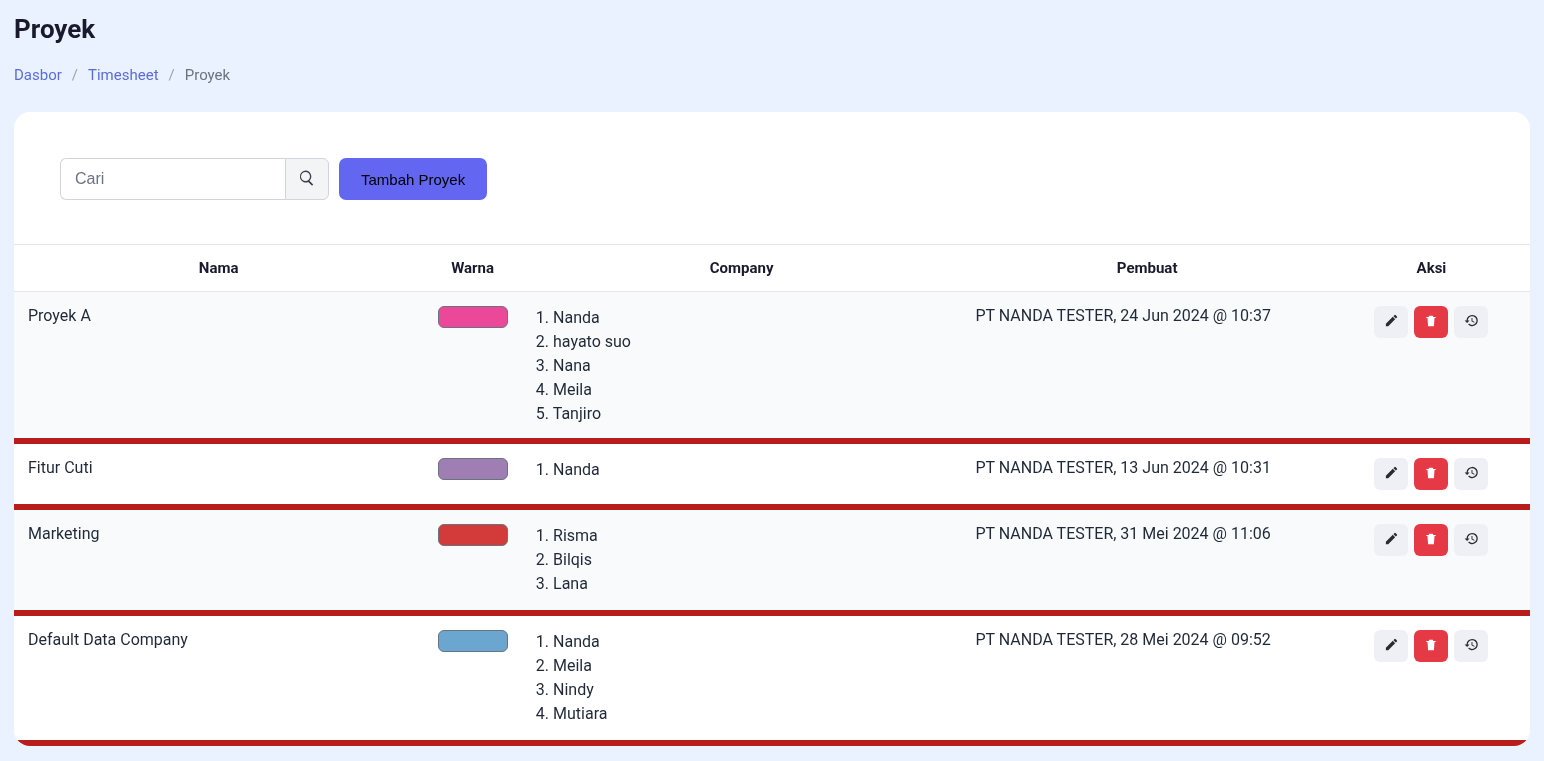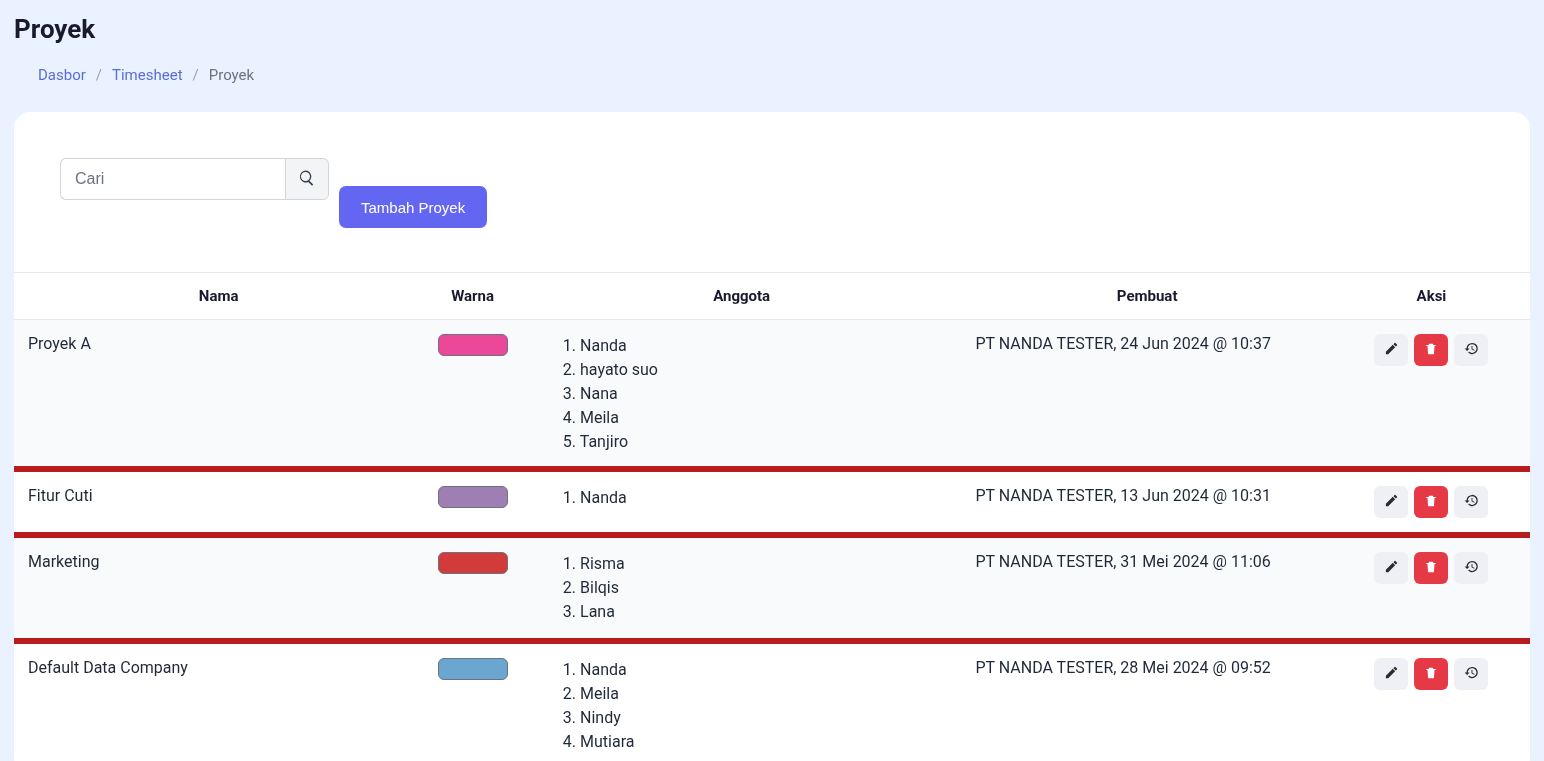--- a/index.html
+++ b/index.html
@@ -16,21 +16,20 @@
     margin-bottom: 22px;
     color: #1a1a2e;
   }
   .breadcrumb {
     display: flex;
     align-items: center;
     gap: 10px;
     font-size: 15px;
     margin-bottom: 28px;
     color: #6b7280;
-    margin-left: 24px;
   }
   .breadcrumb a {
     color: #5a6dd6;
     text-decoration: none;
   }
   .breadcrumb .sep { color: #9ca3af; }
   .breadcrumb .current { color: #6b7280; }
 
   .card {
     background: #fff;
@@ -68,27 +67,26 @@
     display: flex;
     align-items: center;
     justify-content: center;
     cursor: pointer;
   }
   .search-btn svg { width: 18px; height: 18px; fill: #374151; }
   .add-btn {
     height: 42px;
     padding: 0 22px;
     background: #6366f1;
-    color: #ffffff;
+    color: #000000;
     border: none;
     border-radius: 7px;
     font-size: 15px;
     font-weight: 500;
     cursor: pointer;
-    margin-top: 28px;
   }
 
   table {
     width: 100%;
     border-collapse: collapse;
     table-layout: fixed;
   }
   thead th {
     text-align: center;
     font-weight: 700;
@@ -126,21 +124,21 @@
     border: 1px solid #6b7280;
   }
 
   .anggota-box {
     max-height: 118px;
     overflow-y: scroll;
     padding-right: 8px;
     line-height: 1.5;
   }
   .anggota-box.short { overflow-y: visible; max-height: none; }
-  .anggota-item { white-space: nowrap; margin-left: 27px; }
+  .anggota-item { white-space: nowrap; }
 
   .anggota-box::-webkit-scrollbar { width: 16px; }
   .anggota-box::-webkit-scrollbar-track { background: #f1f1f1; }
   .anggota-box::-webkit-scrollbar-thumb { background: #c6c6c6; }
   .anggota-box::-webkit-scrollbar-button {
     display: block;
     height: 16px;
     background: #efefef;
   }
 
@@ -200,21 +198,21 @@
         <col class="col-nama">
           <col class="col-warna">
           <col class="col-anggota">
           <col class="col-pembuat">
           <col class="col-aksi">
       </colgroup>
       <thead>
         <tr>
           <th>Nama</th>
           <th>Warna</th>
-          <th>Anggota</th>
+          <th>Company</th>
           <th>Pembuat</th>
           <th>Aksi</th>
         </tr>
       </thead>
       <tbody id="tbody">
           <tr>
             <td>Proyek A</td>
             <td data-col="warna"><span class="color-chip" style="background: rgb(236, 72, 153);"></span></td>
             <td>
               <div class="anggota-box">

